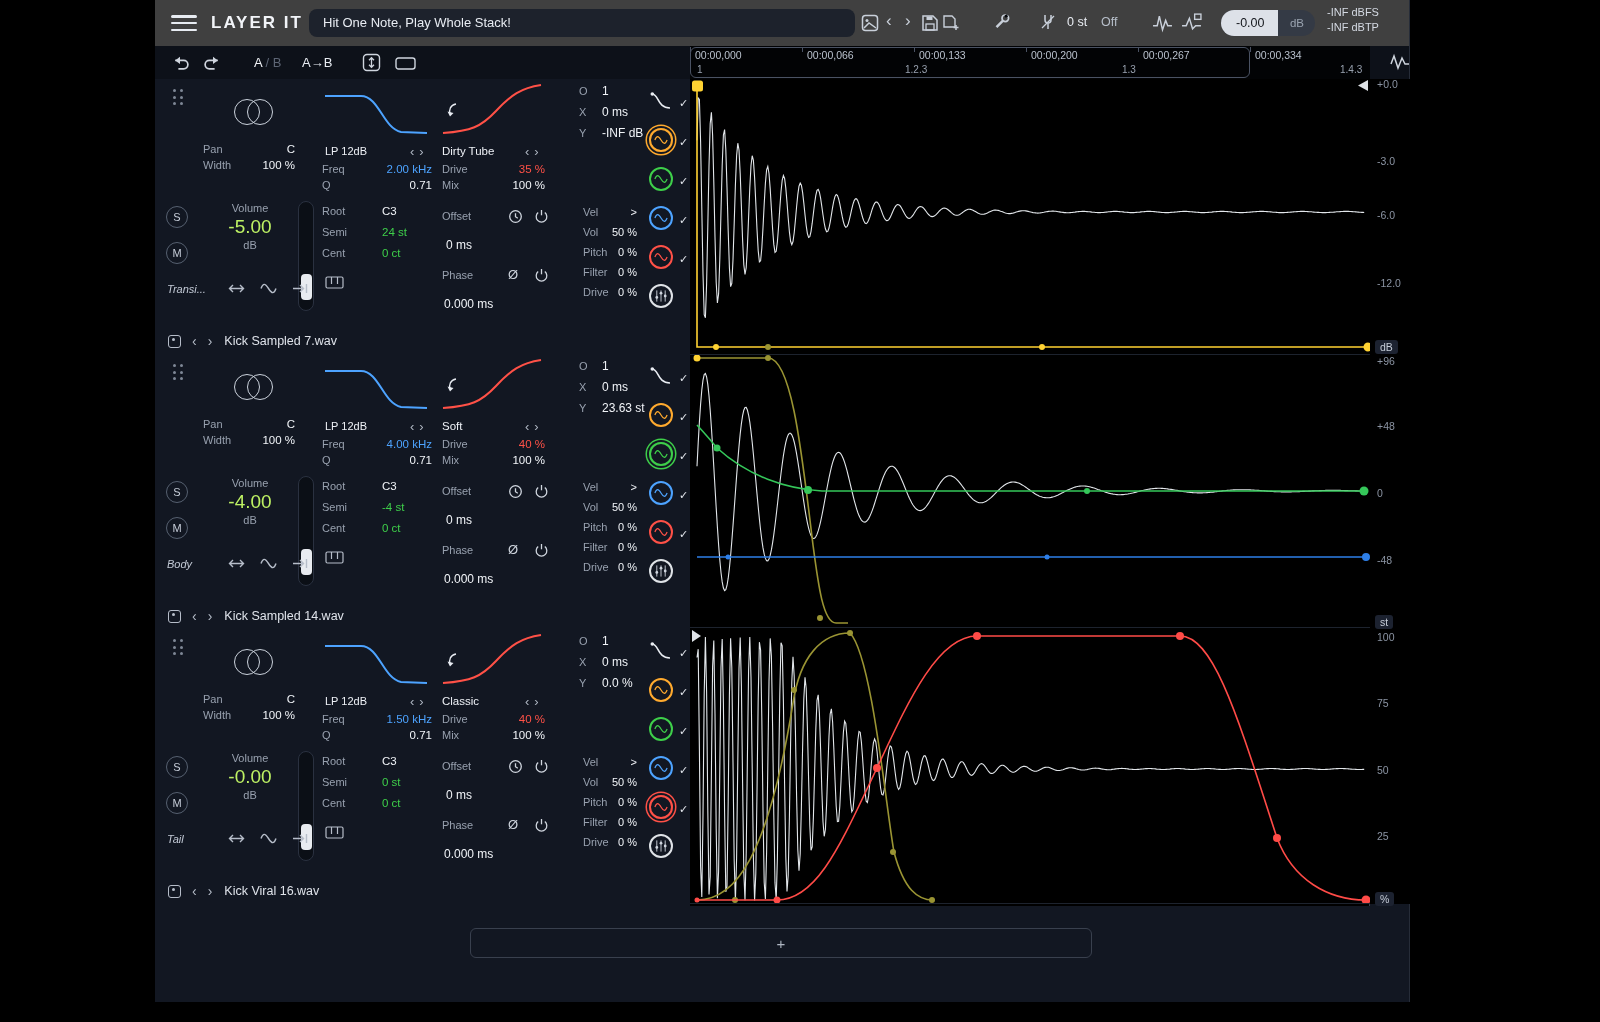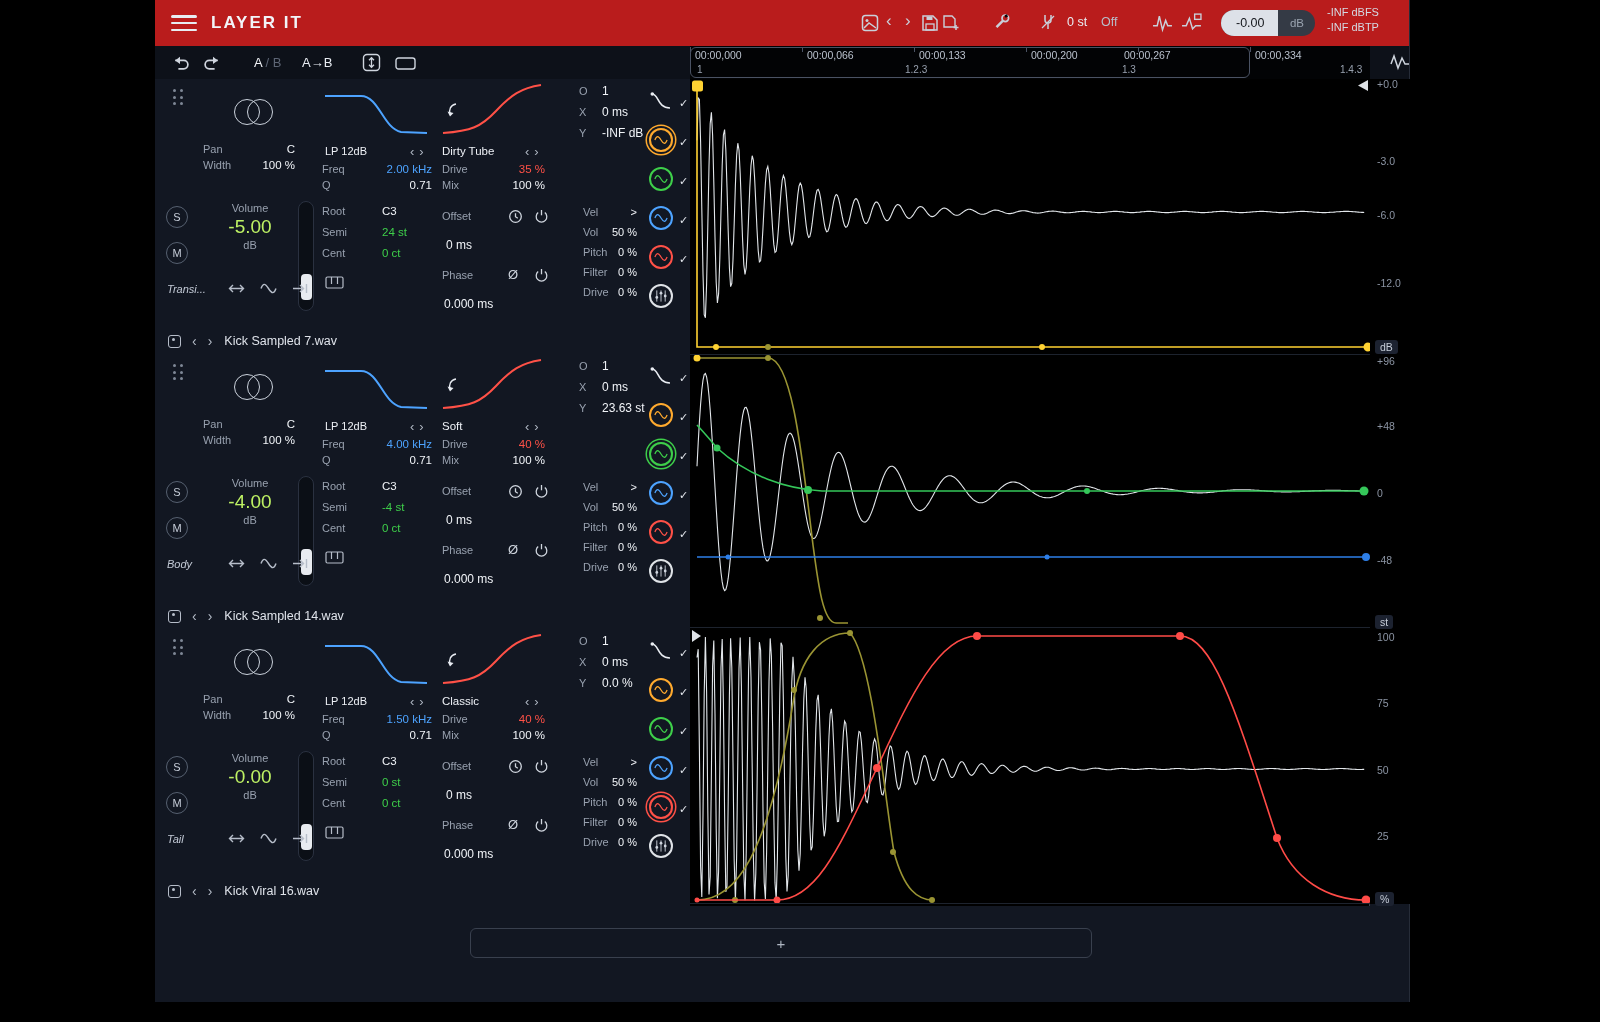--- a/index.html
+++ b/index.html
@@ -1,21 +1,21 @@
 <!DOCTYPE html>
 <html><head>
 <meta charset="utf-8">
 <style>
 *{margin:0;padding:0;box-sizing:border-box;font-family:"Liberation Sans","DejaVu Sans",sans-serif;}
 html,body{width:1600px;height:1022px;background:#000;overflow:hidden;}
 body{position:relative;}
 .app{position:absolute;left:155px;top:0;width:1255px;height:1002px;background:#121722;border-right:1px solid #262c38;}
 
 
-.topbar{position:absolute;left:0;top:0;width:100%;height:46px;background:#b91c1c;}
+.topbar{position:absolute;left:0;top:0;width:100%;height:46px;background:#404040;}
 .hamburger{position:absolute;left:16px;top:15px;width:26px;height:16px;display:flex;flex-direction:column;justify-content:space-between;cursor:pointer;}
 .hamburger i{display:block;height:2.5px;background:#e8ecf2;border-radius:2px;}
 .app-title{position:absolute;left:56px;top:13px;font-size:17px;font-weight:700;letter-spacing:2px;color:#f2f4f8;}
 .preset-field{position:absolute;left:154px;top:9px;width:546px;height:28px;background:#1d222c;border-radius:8px;line-height:28px;padding-left:14px;font-size:13px;color:#e9edf3;}
 .tb-ico{position:absolute;top:14px;width:18px;height:18px;}
 .tb-ico svg{width:100%;height:100%;}
 .tb-chev{position:absolute;top:11px;font-size:17px;color:#c9d0da;cursor:pointer;}
 .tb-text{position:absolute;top:15px;font-size:12.5px;color:#e8ecf2;}
 .tb-text.dim{color:#b7bfca;}
 .out-pill{position:absolute;left:1066px;top:10px;width:94px;height:26px;border-radius:13px;background:#343a45;overflow:hidden;}
@@ -118,20 +118,21 @@
 
 <div class="app">
 
   <header class="topbar">
     <div class="hamburger">
         <i></i>
         <i></i>
         <i></i>
       </div>
     <div class="app-title">LAYER IT</div>
+    <div class="preset-field"><span>Hit One Note, Play Whole Stack!</span></div>
 
     <span class="tb-ico" style="left:706px">
       <svg viewBox="0 0 18 18">
           <rect x="1.5" y="1.5" width="15" height="15" rx="3" fill="none" stroke="#c9d0da" stroke-width="1.5"></rect>
           <circle cx="6" cy="6.5" r="1.5" fill="#c9d0da"></circle>
           <path d="M3,14 L8,9 L15,14" fill="none" stroke="#c9d0da" stroke-width="1.5"></path>
         </svg>
     </span>
     <span class="tb-chev" style="left:731px">‹</span>
     <span class="tb-chev" style="left:750px">›</span>
@@ -222,21 +223,21 @@
     <div class="timeline">
       <div class="ruler-box"></div>
     <span class="tl-time" style="left: 5px;">00:00,000</span>
         <span class="tl-tick" style="left: 0px;"></span>
         <span class="tl-time" style="left: 117px;">00:00,066</span>
         <span class="tl-tick" style="left: 112px;"></span>
         <span class="tl-time" style="left: 229px;">00:00,133</span>
         <span class="tl-tick" style="left: 224px;"></span>
         <span class="tl-time" style="left: 341px;">00:00,200</span>
         <span class="tl-tick" style="left: 336px;"></span>
-        <span class="tl-time" style="left: 434px; text-align: center;">00:00,267</span>
+        <span class="tl-time" style="left: 453px; text-align: center;">00:00,267</span>
         <span class="tl-tick" style="left: 448px;"></span>
         <span class="tl-time" style="left: 565px;">00:00,334</span>
         <span class="tl-tick" style="left: 560px;"></span>
         <span class="tl-beat" style="left: 7px;">1</span>
         <span class="tl-beat" style="left: 215px;">1.2.3</span>
         <span class="tl-beat" style="left: 432px;">1.3</span>
         <span class="tl-beat" style="left: 650px;">1.4.3</span>
       </div>
     <span class="tl-zoom tbar-ico">
       <svg viewBox="0 0 20 18">

